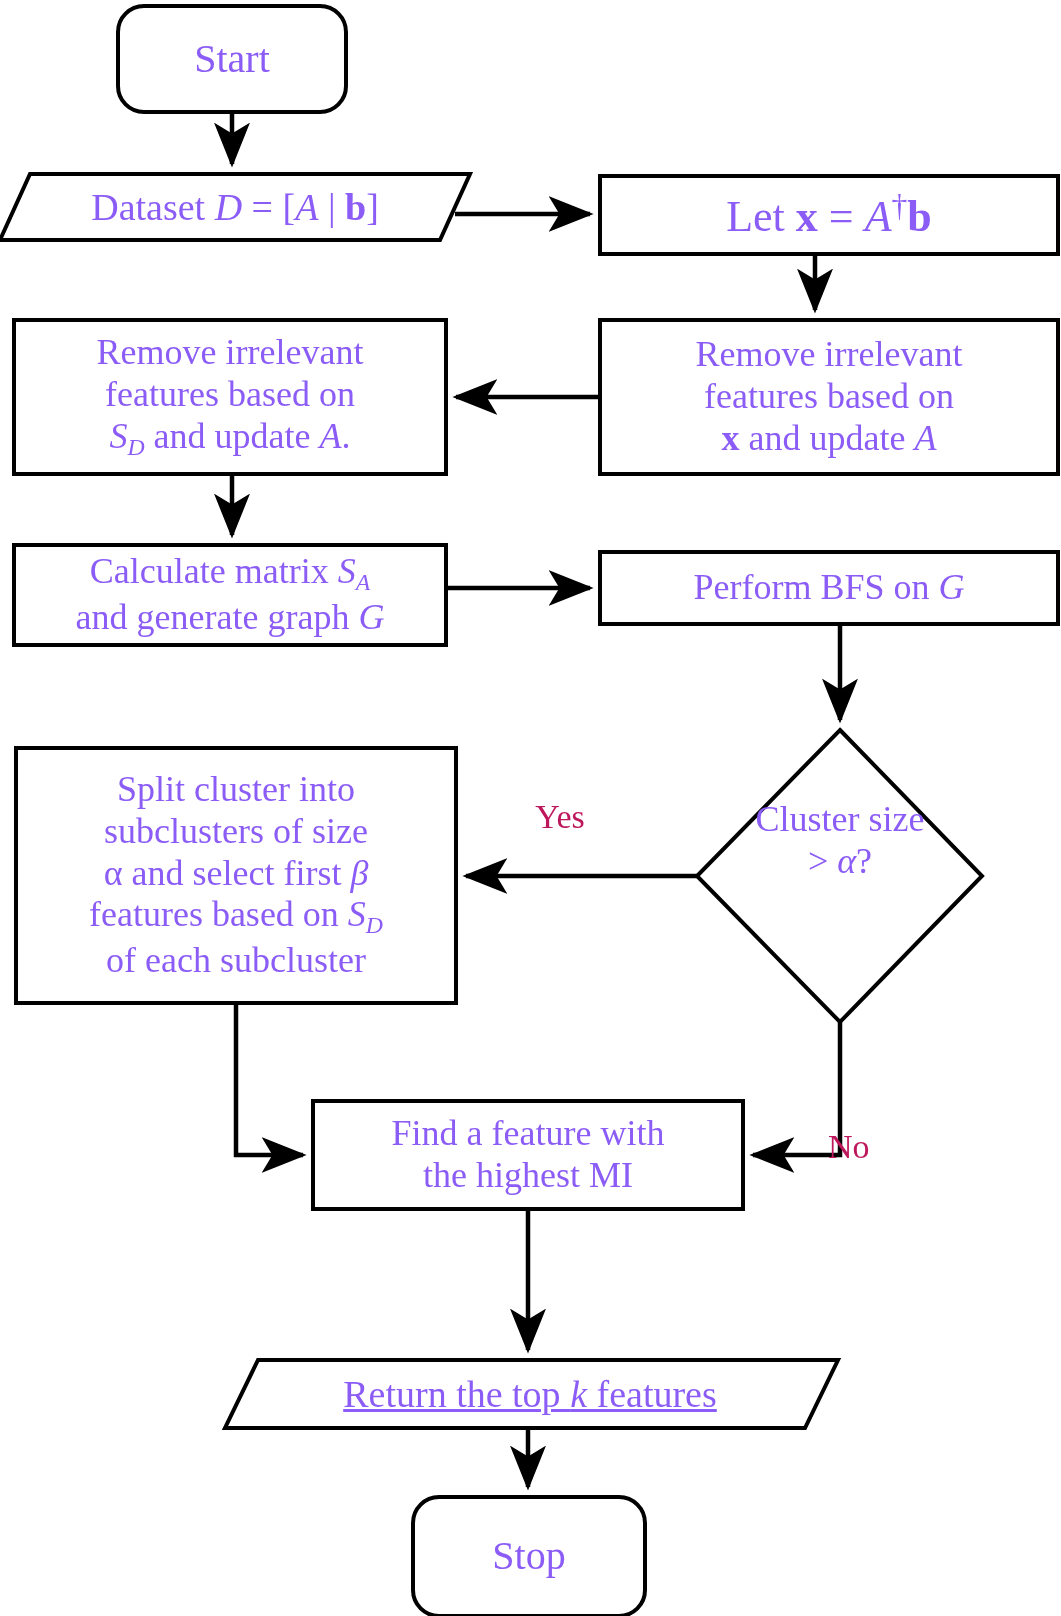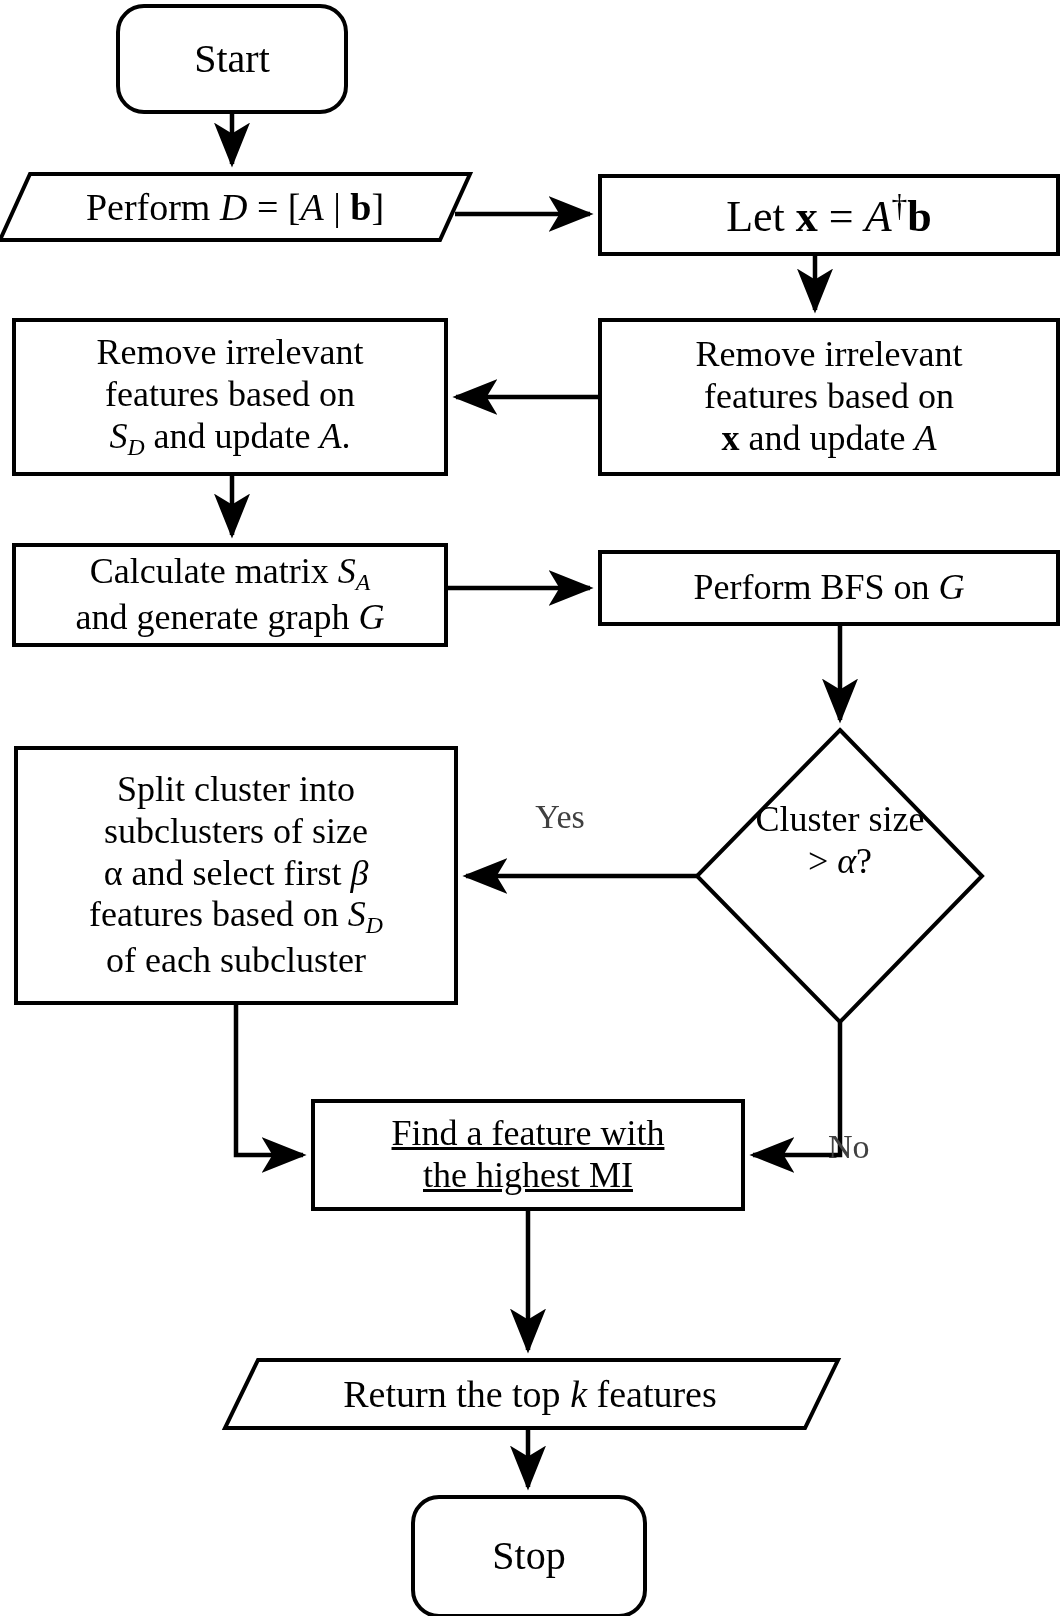--- a/index.html
+++ b/index.html
@@ -21,29 +21,29 @@
     left: 0;
     width: 1061px;
     height: 1616px;
   }
   .node-label {
     position: absolute;
     display: flex;
     align-items: center;
     justify-content: center;
     text-align: center;
-    color: #000000;
+    color: #8b5cf6;
     line-height: 1.16;
     white-space: pre-line;
     pointer-events: none;
     font-size: 35px;
   }
   .edge-label {
     position: absolute;
-    color: #404040;
+    color: #be185d;
     font-size: 34px;
     text-align: center;
     line-height: 1;
   }
   .mi { font-style: italic; }
   .mb { font-weight: bold; font-style: normal; }
   .sub {
     font-size: 0.66em;
     vertical-align: -0.30em;
     font-style: italic;
@@ -118,21 +118,21 @@
 
       <path d="M528,1209 L528,1350" marker-end="url(#arrowhead)"></path>
 
       <path d="M528,1428 L528,1487" marker-end="url(#arrowhead)"></path>
     </g>
   </svg>
 
   <div class="node-label" style="left:118px; top:6px; width:228px; height:106px; font-size:40px;">Start</div>
 
   <div class="node-label" style="left:30px; top:174px; width:410px; height:66px; font-size:38px;">
-    <span><span>Perform </span><span class="mi">D</span><span> = [</span><span class="mi">A</span><span> | </span><span class="mb">b</span><span>]</span></span>
+    <span><span>Dataset </span><span class="mi">D</span><span> = [</span><span class="mi">A</span><span> | </span><span class="mb">b</span><span>]</span></span>
   </div>
 
   <div class="node-label" style="left:600px; top:176px; width:458px; height:78px; font-size:44px;">
     <span><span>Let </span><span class="mb">x</span><span> = </span><span class="mi">A</span><span class="sup">†</span><span class="mb">b</span></span>
   </div>
 
   <div class="node-label" style="left:600px; top:320px; width:458px; height:154px; font-size:36px;">
     <span>Remove irrelevant<br>features based on<br><span class="mb">x</span> and update <span class="mi">A</span></span>
   </div>
 
@@ -149,25 +149,25 @@
   </div>
 
   <div class="node-label" style="left:700px; top:786px; width:280px; height:110px; font-size:36px;">
     <span>Cluster size<br>&gt; <span class="greek">α</span>?</span>
   </div>
 
   <div class="node-label" style="left:16px; top:748px; width:440px; height:255px; font-size:36px;">
     <span>Split cluster into<br>subclusters of size<br>α and select first <span class="greek">β</span><br>features based on <span class="mi">S</span><span class="sub">D</span><br>of each subcluster</span>
   </div>
 
-  <div class="node-label" style="left:313px; top:1101px; width:430px; height:108px; font-size:36px;text-decoration:underline;">
+  <div class="node-label" style="left:313px; top:1101px; width:430px; height:108px; font-size:36px;">
     <span>Find a feature with<br>the highest MI</span>
   </div>
 
-  <div class="node-label" style="left:240px; top:1360px; width:580px; height:68px; font-size:38px;">
+  <div class="node-label" style="left:240px; top:1360px; width:580px; height:68px; font-size:38px;text-decoration:underline;">
     <span>Return the top <span class="mi">k</span> features</span>
   </div>
 
   <div class="node-label" style="left:413px; top:1497px; width:232px; height:119px; font-size:40px;font-family:Liberation Serif, serif;">Stop</div>
 
   <div class="edge-label" style="left:505px; top:800px; width:110px;">Yes</div>
 
   <div class="edge-label" style="left:828px; top:1130px; width:110px; text-align:left;">No</div>
 
 </div>

